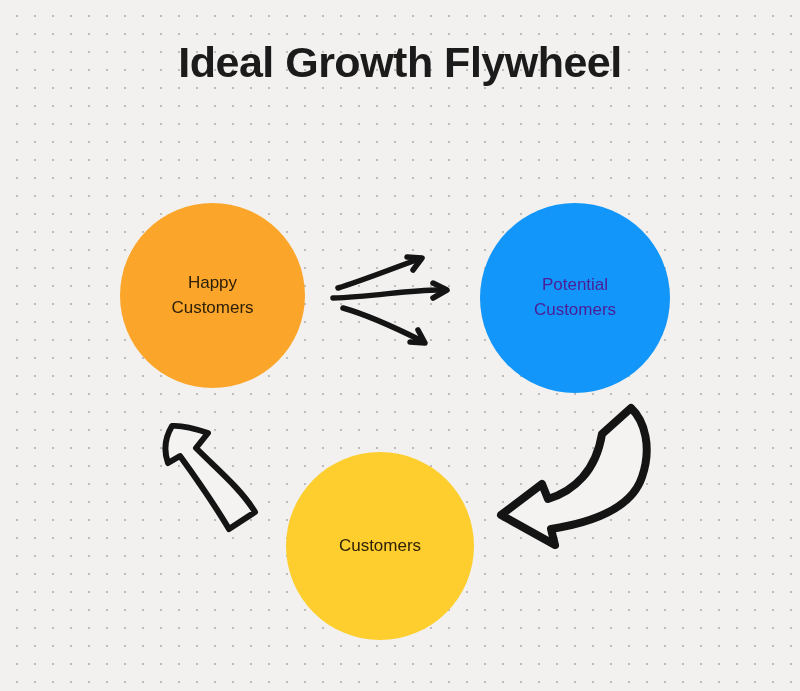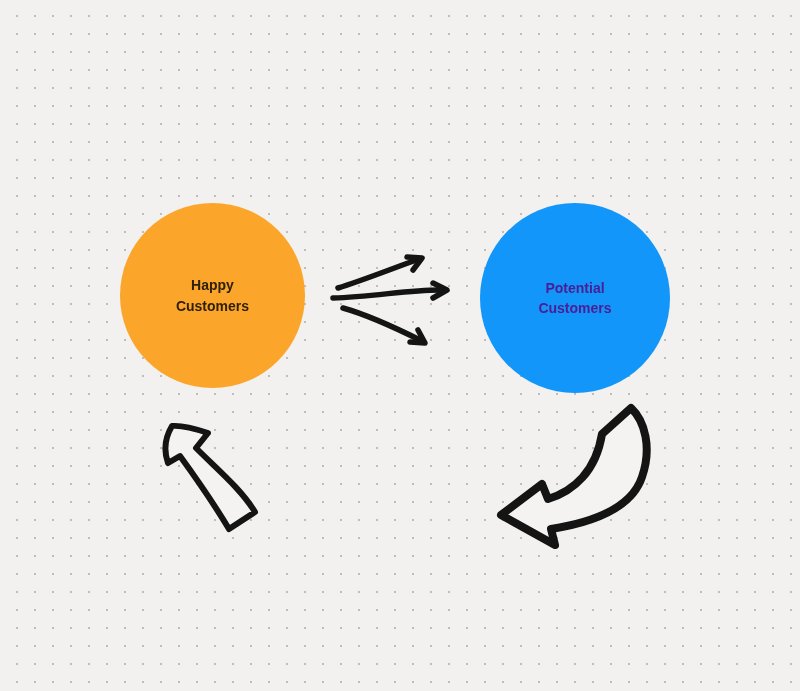--- a/index.html
+++ b/index.html
@@ -33,22 +33,22 @@
     position: absolute;
     border-radius: 50%;
     display: flex;
     align-items: center;
     justify-content: center;
     text-align: center;
   }
   .node .node-label {
     display: block;
     max-width: 118px;
-    font-size: 14px;
-    font-weight: 700;
+    font-size: 17px;
+    font-weight: 400;
     line-height: 1.45;
   }
   .node-happy     { left: 120px; top: 203px; width: 185px; height: 185px; }
   .node-potential { left: 480px; top: 203px; width: 190px; height: 190px; }
   .node-customers { left: 286px; top: 452px; width: 188px; height: 188px; }
 
   svg.arrow { position: absolute; overflow: visible; }
   .arrow-spread { left: 333px; top: 245px; }
   .arrow-curved { left: 488px; top: 398px; }
   .arrow-straight { left: 152px; top: 412px; }
@@ -66,29 +66,33 @@
     stroke-linejoin: round;
   }
   .outline-thick { stroke-width: 8; }
   .outline-mid   { stroke-width: 6; }
 </style>
 </head>
 <body>
 
 <div class="board">
 
+  <h1 class="title">Ideal Growth Flywheel</h1>
 
   <div class="node node-happy" style="background-color: rgb(251, 166, 43); color: rgb(47, 32, 8);">
     <span class="node-label">Happy Customers</span>
   </div>
 
   <div class="node node-potential" style="background-color: rgb(18, 150, 249); color: #4c1d95;">
     <span class="node-label">Potential Customers</span>
   </div>
 
+  <div class="node node-customers" style="background-color: rgb(253, 206, 46); color: rgb(47, 32, 8);">
+    <span class="node-label">Customers</span>
+  </div>
 
   <svg class="arrow arrow-spread" width="120" height="105" viewBox="0 0 120 105">
     <g style="stroke: rgb(20, 20, 20);">
       <path class="sketch-line" d="M5 43 C 28 36, 58 24, 86 14" style="stroke: rgb(20, 20, 20);"></path>
       <path class="sketch-line" d="M80 25 L89 13 L74 12" style="stroke: rgb(20, 20, 20);"></path>
       <path class="sketch-line" d="M0 53 C 40 52, 80 44, 110 45" style="stroke: rgb(20, 20, 20);"></path>
       <path class="sketch-line" d="M100 53 L114 45 L100 38" style="stroke: rgb(20, 20, 20);"></path>
       <path class="sketch-line" d="M10 63 C 35 70, 65 84, 89 96" style="stroke: rgb(20, 20, 20);"></path>
       <path class="sketch-line" d="M77 97 L92 98 L85 85" style="stroke: rgb(20, 20, 20);"></path>
     </g>

